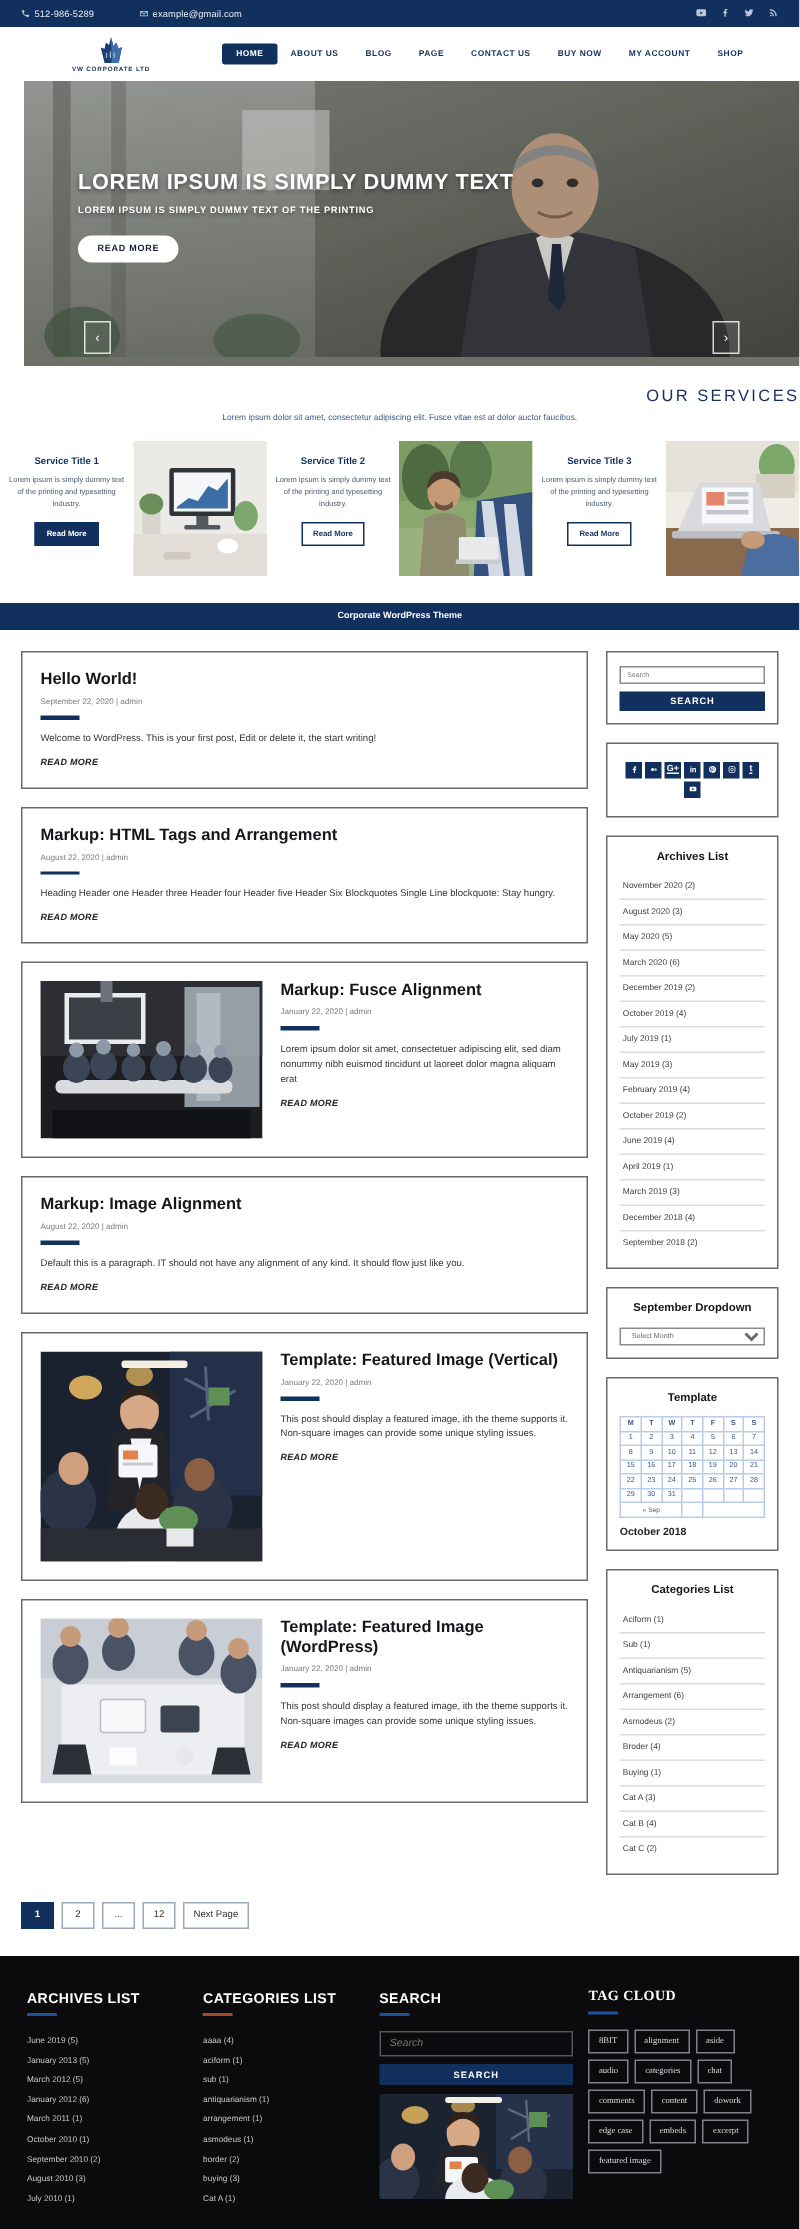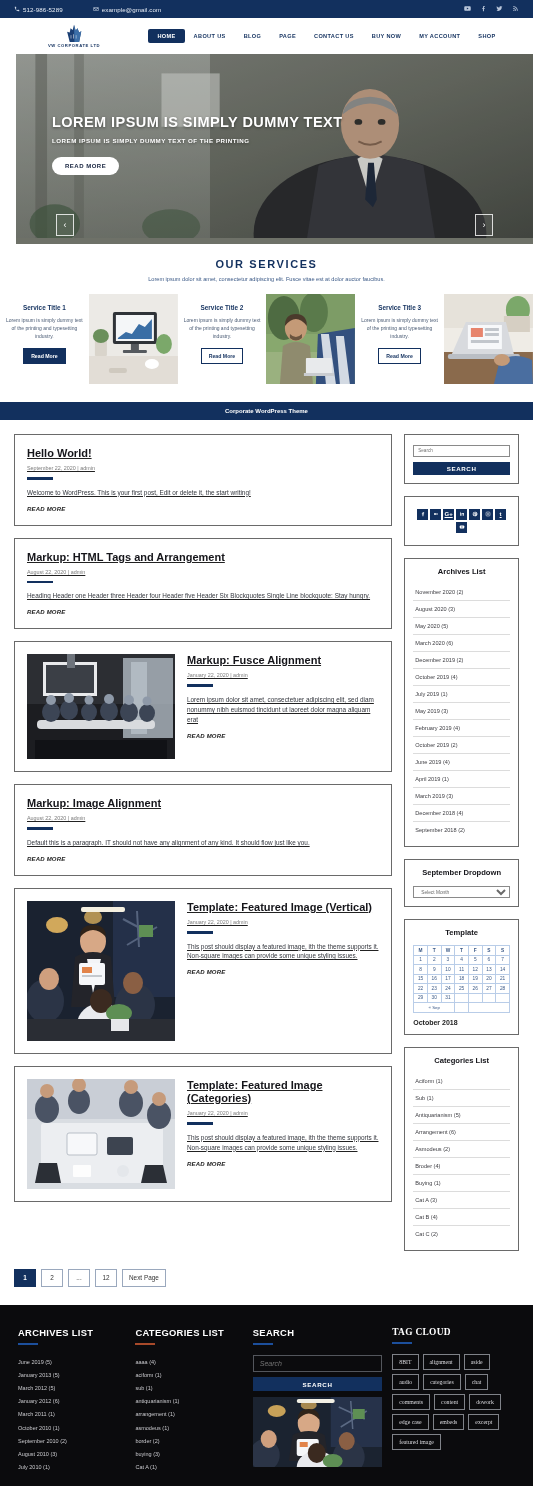--- a/index.html
+++ b/index.html
@@ -79,21 +79,21 @@
     position: absolute; bottom: 8px; width: 18px; height: 22px; z-index: 4;
     border: 1px solid rgba(255,255,255,.8); display: flex; align-items: center;
     justify-content: center; color: #fff; font-size: 9px; background: rgba(255,255,255,.06);
   }
   .hero-arrow.left { left: 40px; }
   .hero-arrow.right { right: 40px; }
 
   
   .services { padding: 14px 0 10px; background: #fff; }
   .services h2 {
-    text-align: center; color: #12305e; font-size: 11px; font-weight: bold;
+    text-align: right; color: #12305e; font-size: 11px; font-weight: normal;
     letter-spacing: 1.6px;
   }
   .services .sub {
     text-align: center; color: #3c5a87; font-size: 5.6px; margin-top: 6px;
   }
   .svc-row { display: flex; margin-top: 12px; padding: 0 0px; }
   .svc-col { width: 88.8px; }
   .svc-text { padding: 10px 6px; text-align: center; }
   .svc-text h3 { font-size: 6.4px; color: #12305e; font-weight: bold; }
   .svc-text p { font-size: 5px; color: #4a5b74; line-height: 1.6; margin-top: 5px; }
@@ -107,21 +107,21 @@
 
   
   .strip {
     background: #12305e; height: 18px; display: flex; align-items: center;
     justify-content: center; color: #fff; font-size: 6px; font-weight: bold;
     margin-top: 8px;
   }
 
   
   .content { display: flex; padding: 14px 14px 0; gap: 12px; align-items: flex-start; }
-  .col-main { width: 412px; text-decoration: underline; }
+  .col-main { width: 412px; }
   .col-side { width: 125px; }
 
   .post {
     border: 1px solid #6a6a6a; padding: 12px; margin-bottom: 12px; background: #fff;
   }
   .post h2 { font-size: 11px; font-weight: bold; color: #15151a; line-height: 1.2; }
   .post .meta { font-size: 5.4px; color: #7b7b7b; margin-top: 5px; }
   .post .rule { width: 26px; height: 2.5px; background: #12305e; margin: 6px 0 8px; }
   .post .body { font-size: 6.4px; color: #33363d; line-height: 1.55; }
   .post .more {
@@ -530,21 +530,21 @@
               <circle cx="132" cy="20" r="7"></circle>
           </g>
           <g fill="#2b2f36">
             <path d="M8 104 L12 84 L30 84 L34 104Z"></path>
               <path d="M114 104 L118 86 L136 86 L140 104Z"></path>
           </g>
           <rect x="46" y="86" width="18" height="12" rx="1" fill="#fdfdfd"></rect>
           <circle cx="96" cy="92" r="6" fill="#e4e7eb"></circle>
         </svg>
         <div class="ptext">
-          <h2>Template: Featured Image (Categories)</h2>
+          <h2>Template: Featured Image (WordPress)</h2>
           <div class="meta">January 22, 2020 | admin</div>
           <div class="rule"></div>
           <div class="body">This post should display a featured image, ith the theme supports it. Non-square images can provide some unique styling issues.</div>
           <a href="#" class="more">READ MORE</a>
         </div>
       </article>
 
     </div>
 
     <aside class="col-side">

